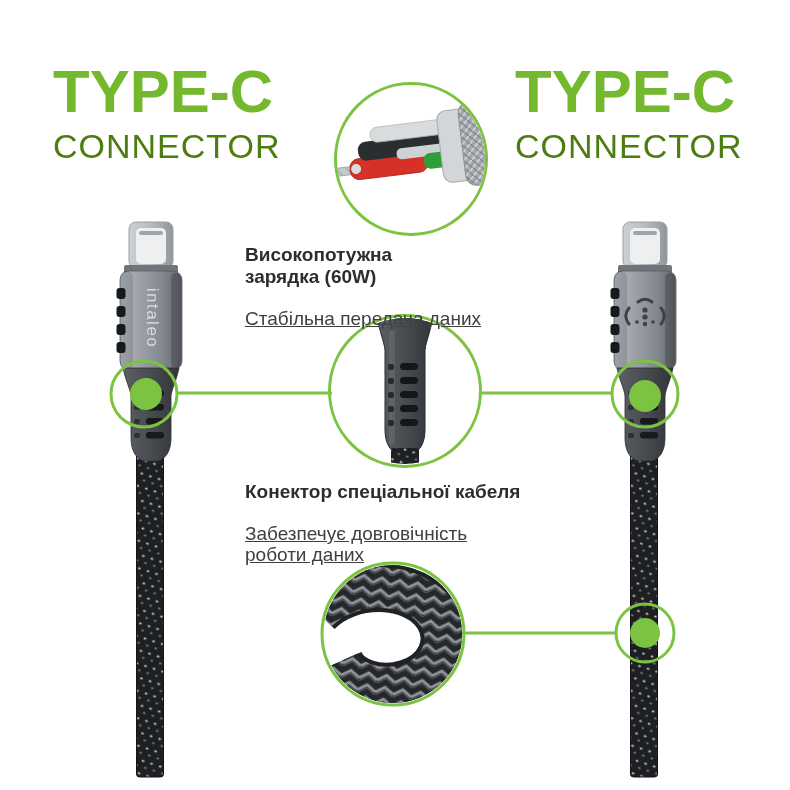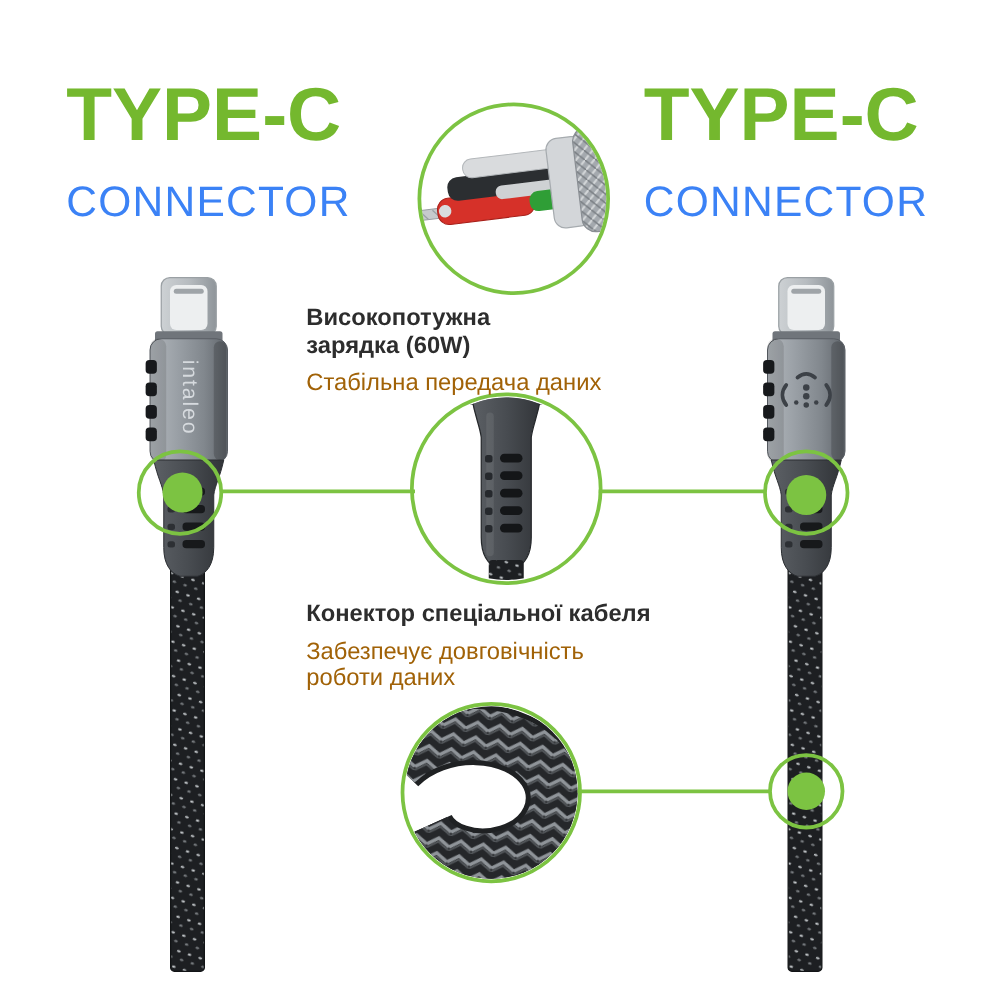--- a/index.html
+++ b/index.html
@@ -5,24 +5,24 @@
   html,body{margin:0;padding:0;background:#ffffff;}
   .canvas{
     position:relative;width:790px;height:790px;background:#ffffff;
     font-family:"Liberation Sans",sans-serif;overflow:hidden;margin:0 auto;
   }
   svg{position:absolute;left:0;top:0;}
   .hdr{position:absolute;top:62px;width:224px;line-height:1;}
   .hdr-left{left:53px;}
   .hdr-right{left:515px;}
   .hdr .t{font-size:60px;font-weight:700;color:#74b82e;letter-spacing:0px;}
-  .hdr .s{font-size:34px;font-weight:400;color:#3b82f6;letter-spacing:1px;margin-top:23px;}
+  .hdr .s{font-size:34px;font-weight:400;color:#4d7c0f;letter-spacing:1px;margin-top:7px;}
   .feature{position:absolute;width:320px;left:245px;}
   .feature .b{font-size:19px;font-weight:700;color:#2d2d2d;line-height:22px;}
-  .feature .g{font-size:19px;font-weight:400;color:#a16207;line-height:21px;margin-top:8px;}
+  .feature .g{font-size:19px;font-weight:400;color:#404040;line-height:21px;margin-top:20px;text-decoration:underline;}
   .f1{top:244px;}
   .f2{top:481px;}
   .f3{top:714px;}
 </style>
 </head>
 <body>
 
 <div class="canvas">
 
   <svg width="790" height="790" viewBox="0 0 790 790">

